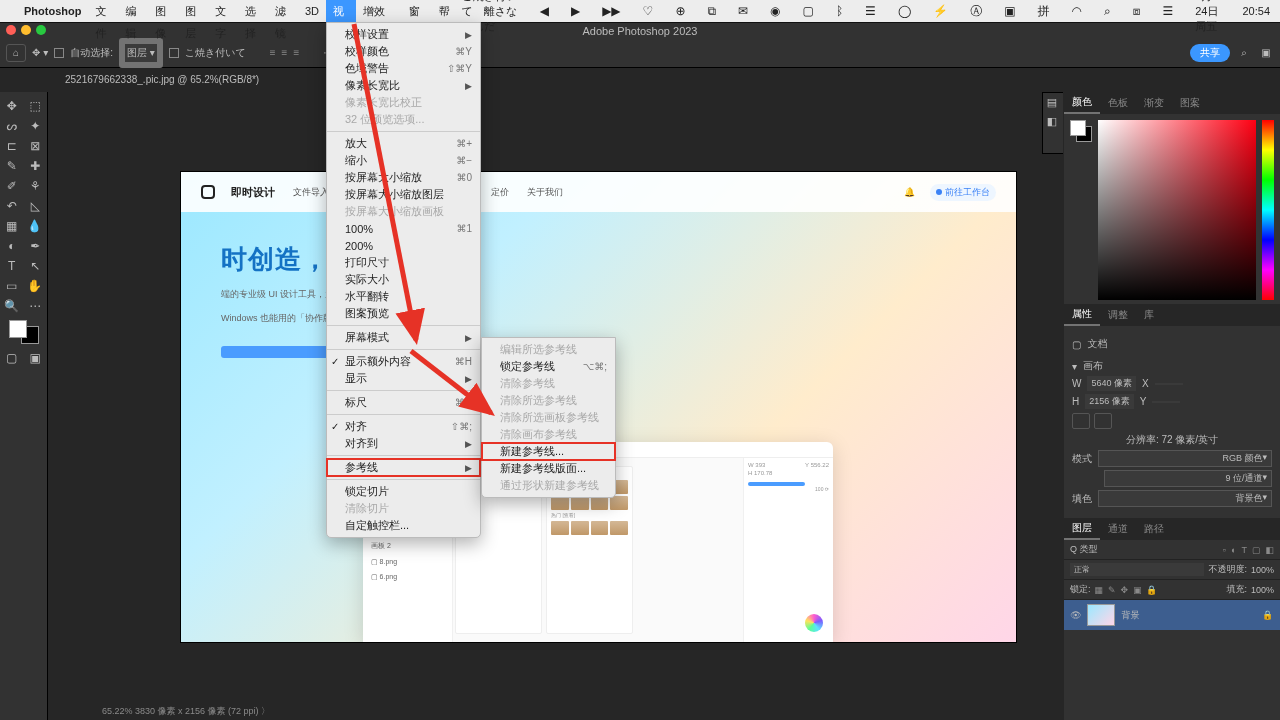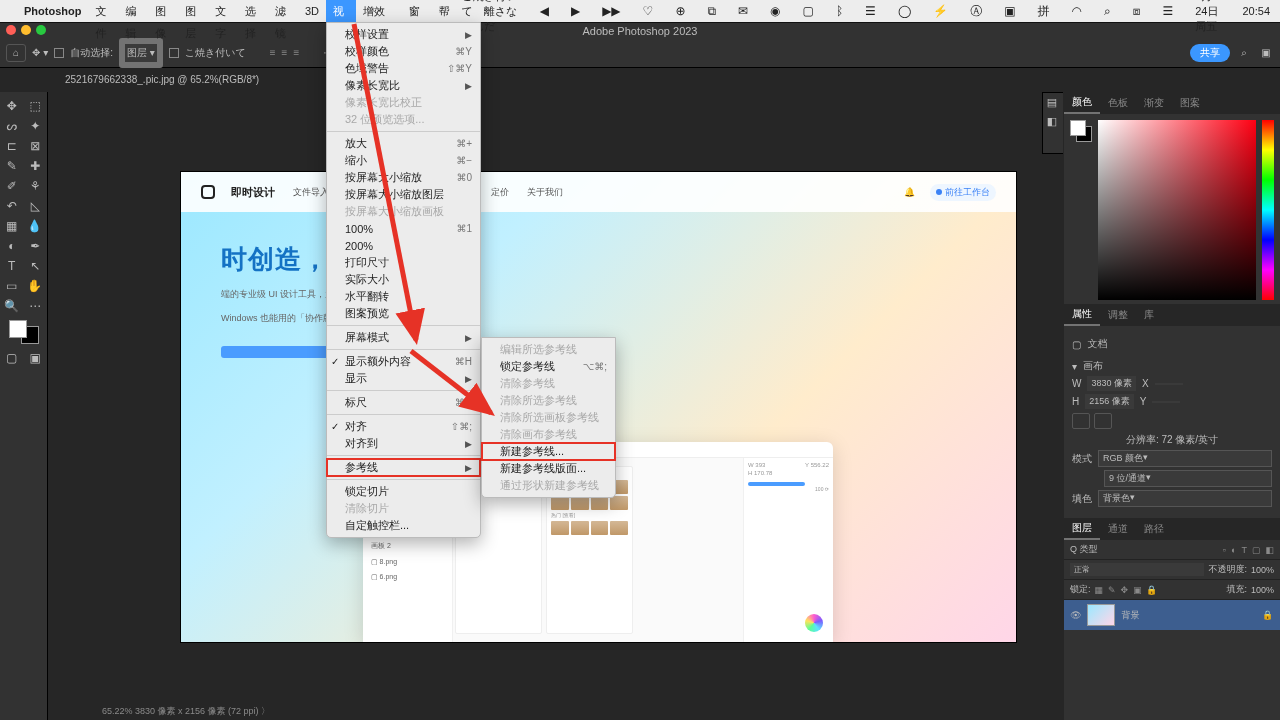--- a/index.html
+++ b/index.html
@@ -95,21 +95,21 @@
   .color-body{height:190px;display:flex;padding:6px;gap:6px}
   .cb-swatch{width:22px;height:22px;position:relative}
   .cb-swatch .a{position:absolute;left:0;top:0;width:16px;height:16px;background:#fff;border:1px solid #999}
   .cb-swatch .b{position:absolute;right:0;bottom:0;width:16px;height:16px;background:#000;border:1px solid #999}
   .picker{flex:1;height:180px;background:linear-gradient(to bottom,rgba(0,0,0,0),#000),linear-gradient(to right,#fff,#ff0013)}
   .hue{width:12px;height:180px;background:linear-gradient(#f00,#ff0,#0f0,#0ff,#00f,#f0f,#f00)}
 
   .props-body{padding:8px;font-size:10px;color:var(--ps-text)}
   .props-body .row{display:flex;align-items:center;gap:6px;margin:3px 0}
   .props-body .field{background:#3a3a3a;padding:1px 4px;min-width:44px;font-size:9px}
-  .props-body .dd{background:#3a3a3a;border:1px solid #555;padding:1px 4px;flex:1;font-size:9px;display:flex;justify-content:flex-start}
+  .props-body .dd{background:#3a3a3a;border:1px solid #555;padding:1px 4px;flex:1;font-size:9px;display:flex;justify-content:flex-end}
   .btns{display:flex;gap:4px;margin:4px 0}
   .btns div{width:18px;height:16px;border:1px solid #555;border-radius:2px}
 
   .layers-body{font-size:9px;color:var(--ps-text)}
   .lyr-bar{display:flex;align-items:center;gap:4px;padding:3px 6px;border-bottom:1px solid #222}
   .lyr-bar .dd{background:#3a3a3a;padding:1px 4px;font-size:8px;flex:1}
   .lyr-icons{display:flex;gap:5px;color:var(--ps-text-dim);font-size:9px}
   .layer{display:flex;align-items:center;gap:6px;padding:4px 6px;background:#3d5e8f}
   .layer .thumb{width:28px;height:22px;background:linear-gradient(135deg,#9be8ff,#ffd6e8);border:1px solid #999}
   .lock{margin-left:auto}
@@ -368,21 +368,21 @@
       <div class="pt">库</div>
     </div>
     <div class="props-body">
       <div class="row">
           <span>▢</span>
           <span>文档</span>
         </div>
       <div class="row" style="margin-top:8px">▾ <span>画布</span></div>
       <div class="row">
         <span>W</span>
-        <span class="field">3830 像素</span>
+        <span class="field">5640 像素</span>
         <span>X</span>
         <span class="field" style="min-width:28px"></span>
       </div>
       <div class="row">
         <span>H</span>
         <span class="field">2156 像素</span>
         <span>Y</span>
         <span class="field" style="min-width:28px"></span>
       </div>
       <div class="btns">

